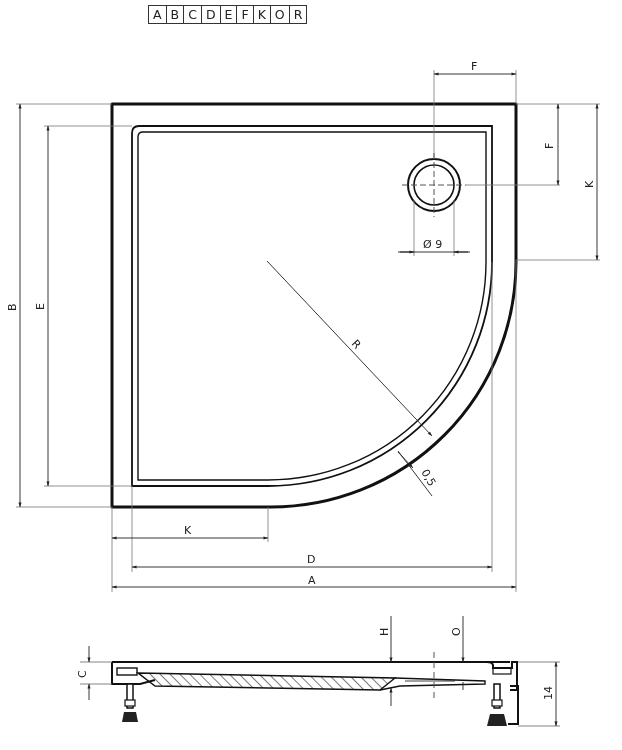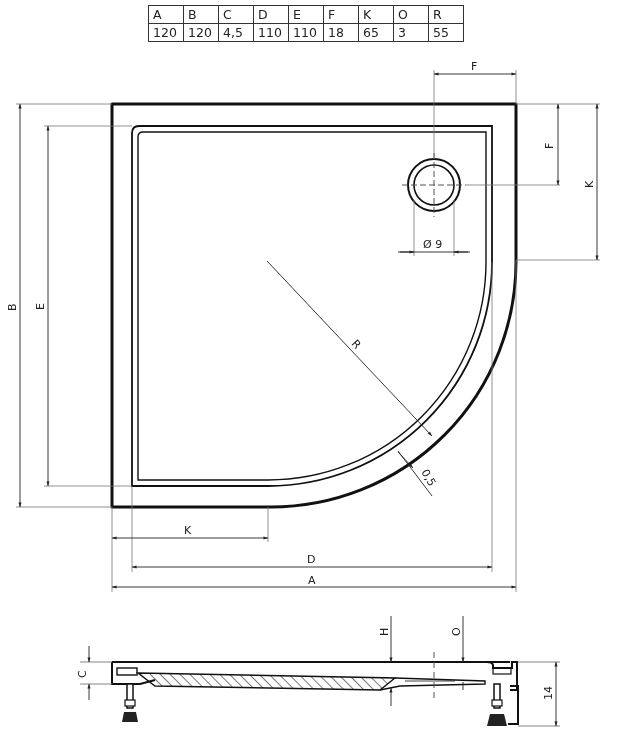--- a/index.html
+++ b/index.html
@@ -18,31 +18,20 @@
       <tr>
     <td>A</td>
     <td>B</td>
     <td>C</td>
     <td>D</td>
     <td>E</td>
     <td>F</td>
     <td>K</td>
     <td>O</td>
     <td>R</td>
-  </tr>
-  <tr>
-    <td class="v">120</td>
-    <td class="v">120</td>
-    <td class="v">4,5</td>
-    <td class="v">110</td>
-    <td class="v">110</td>
-    <td class="v">18</td>
-    <td class="v">65</td>
-    <td class="v">3</td>
-    <td class="v">55</td>
   </tr>
 </tbody>
   </table>
 
 <svg width="622" height="750" viewBox="0 0 622 750">
   <defs>
     <marker id="arr" viewBox="0 0 10 10" refX="10" refY="5" markerWidth="9" markerHeight="5" orient="auto-start-reverse">
       <path d="M0,1.5 L10,5 L0,8.5 z" fill="#222"></path>
     </marker>
     <pattern id="hatch" width="7" height="7" patternUnits="userSpaceOnUse" patternTransform="rotate(-45)">

